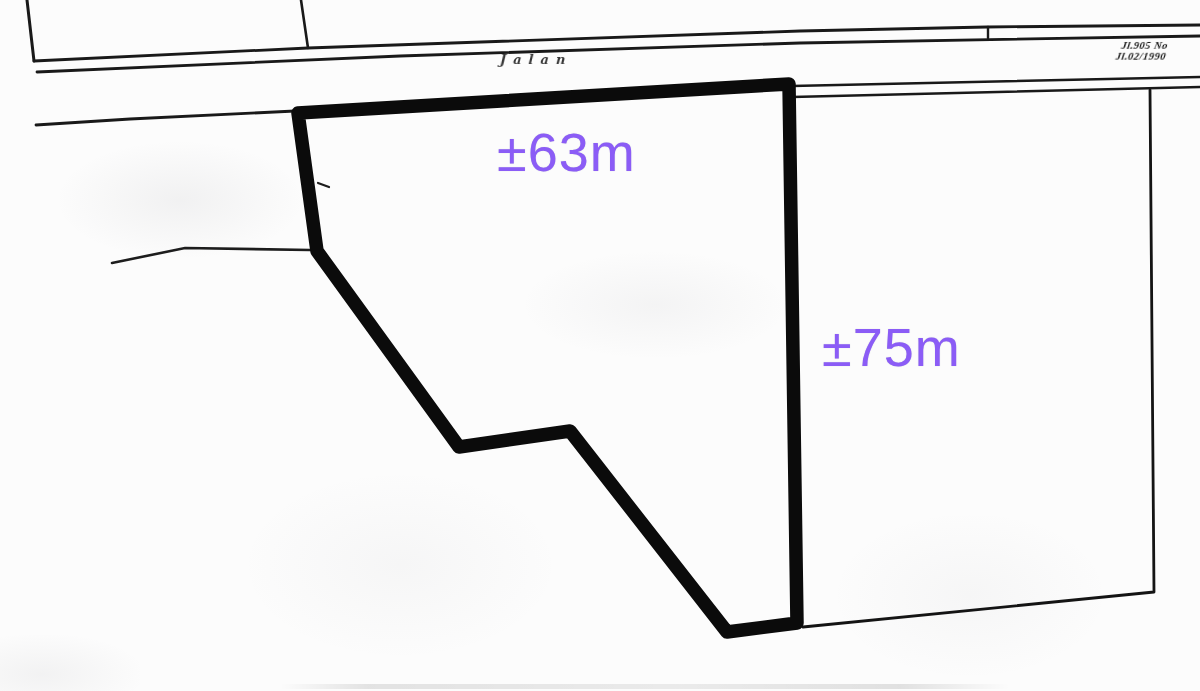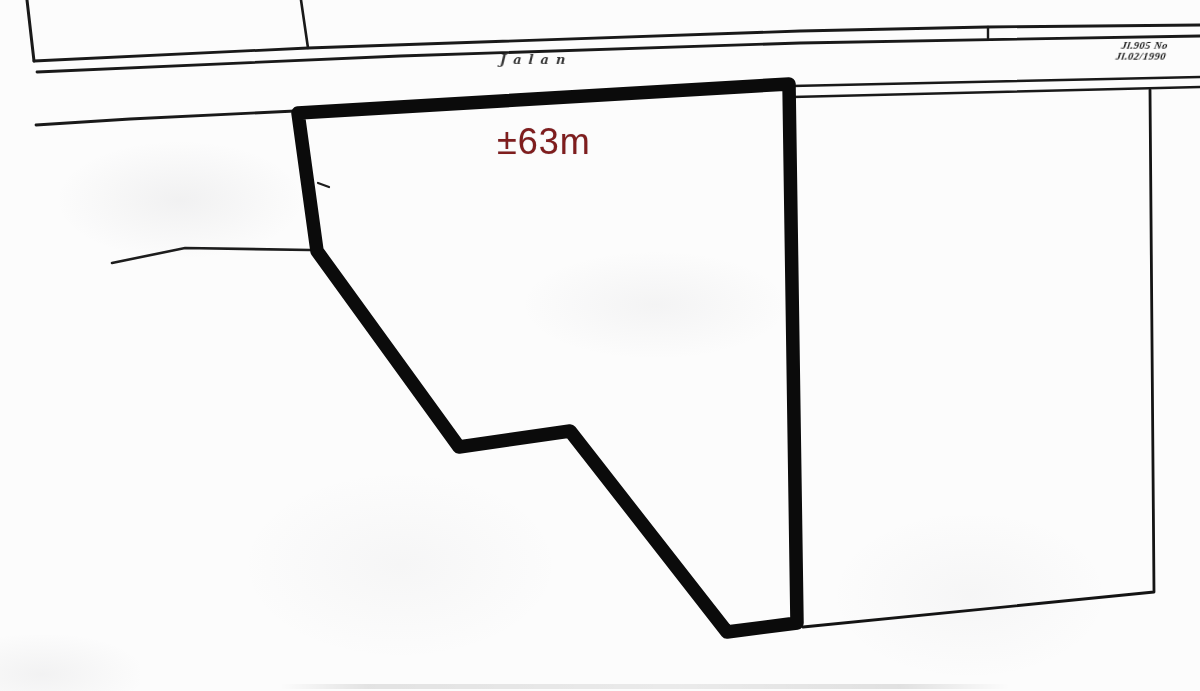--- a/index.html
+++ b/index.html
@@ -5,23 +5,23 @@
   html,body{margin:0;padding:0;background:#e8e8e8;}
   #canvas{
     position:relative;width:1200px;height:691px;overflow:hidden;
     background:#fcfcfc;
     font-family:"Liberation Sans", sans-serif;
   }
   #linework{position:absolute;left:0;top:0;width:1200px;height:691px;}
   .smudge{position:absolute;pointer-events:none;}
   .dim-label{
     position:absolute;
-    color:#7f1d1d;
+    color:#8b5cf6;
     font-family:"Liberation Sans", sans-serif;
-    font-size:36px;
+    font-size:54px;
     font-weight:400;
     letter-spacing:1px;
     white-space:nowrap;
     text-shadow:0 0 1px rgba(133,141,165,.45);
   }
   #dim-top{left:497px;top:121px;}
   #dim-right{left:822px;top:316px;}
   #road-name{
     position:absolute;left:500px;top:52px;width:90px;
     font-family:"DejaVu Serif", serif;
@@ -85,14 +85,15 @@
   </svg>
 
   <div id="road-name">Jalan</div>
 
   <div id="stamp">
     <div>Jl.905 No</div>
     <div>Jl.02/1990</div>
   </div>
 
   <div id="dim-top" class="dim-label">±63m</div>
+  <div id="dim-right" class="dim-label">±75m</div>
 
 </div>
 
 </body></html>

